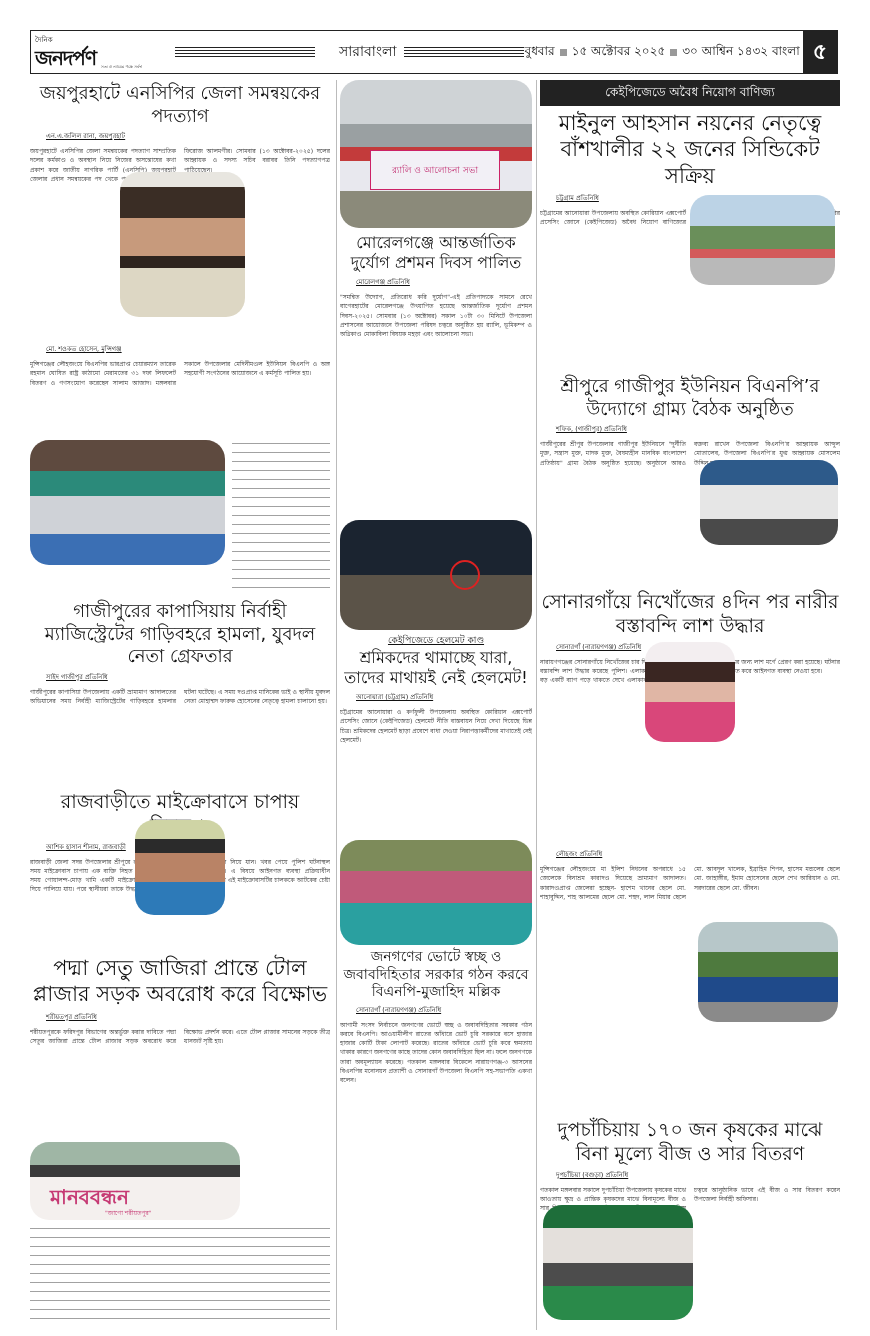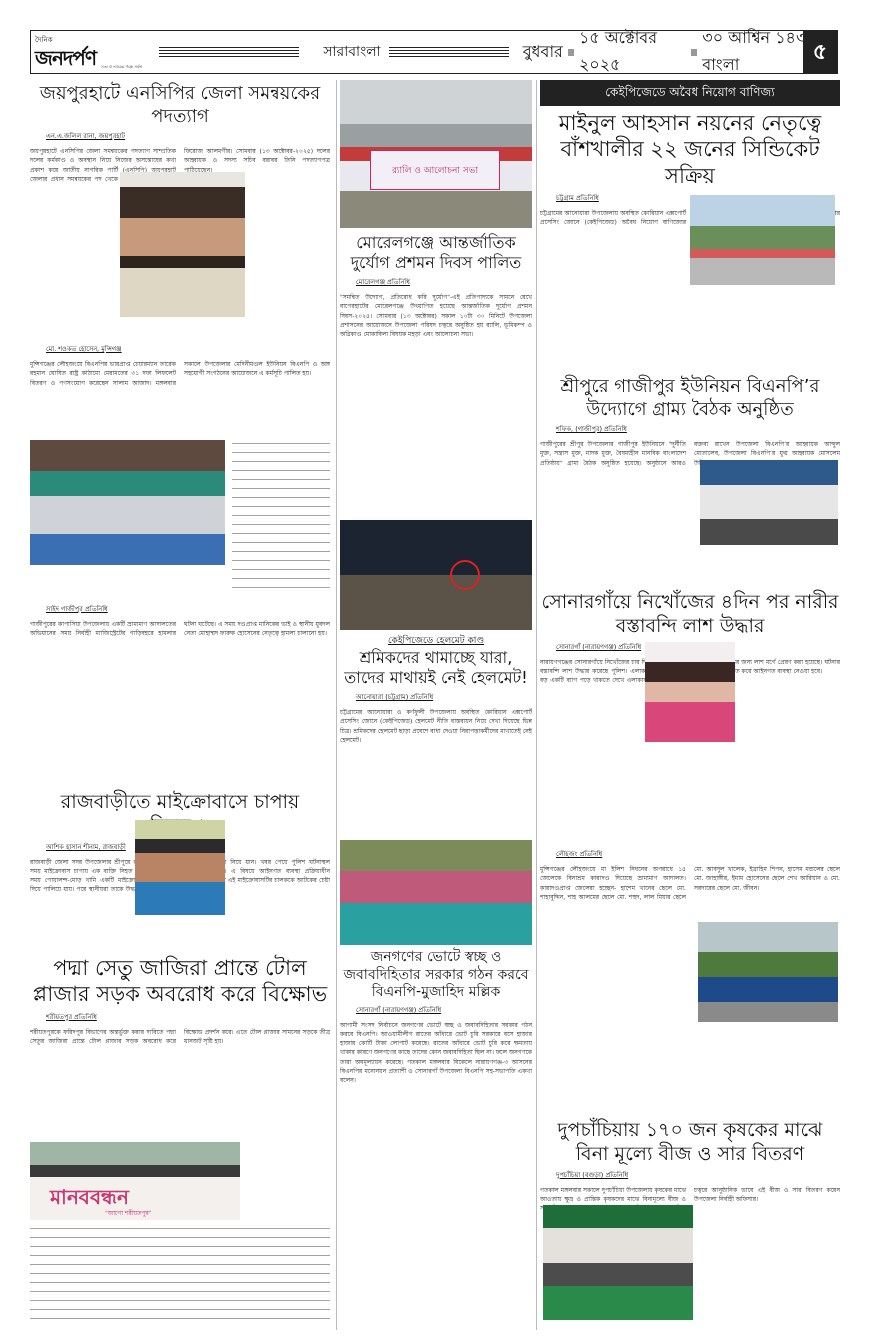--- a/index.html
+++ b/index.html
@@ -10,30 +10,30 @@
   .logo { width: 140px; height: 42px; position: relative; padding-left: 4px; }
   .logo .small { font-size: 7px; position: absolute; top: 3px; left: 4px; }
   .logo .big { font-size: 20px; font-weight: bold; position: absolute; top: 12px; left: 4px; letter-spacing: -1px; }
   .logo .tag { font-size: 4px; position: absolute; bottom: 2px; left: 70px; }
   .rules { flex: 0 0 auto; height: 10px; border-top: 1px solid #222; border-bottom: 1px solid #222; position: relative; }
   .rules::before, .rules::after { content: ""; position: absolute; left: 0; right: 0; height: 1px; background: #222; }
   .rules::before { top: 2px; } .rules::after { top: 5px; }
   .rules.r1 { width: 140px; margin-left: 4px; }
   .rules.r2 { width: 120px; margin-left: 8px; }
   .section-name { font-size: 14px; margin-left: 24px; }
-  .date-line { font-size: 16px; margin-left: 14px; display: flex; align-items: center; gap: 5px; }
+  .date-line { font-size: 12px; display: flex; align-items: center; gap: 5px; }
   .sq { display: inline-block; width: 7px; height: 7px; background: #999; }
   .page-no { position: absolute; right: 0; top: 0; width: 34px; height: 42px; background: #222; color: #fff; font-size: 22px; display: flex; align-items: center; justify-content: center; font-weight: bold; }
 
   .article { position: absolute; }
   .hl { font-size: 18px; line-height: 1.25; text-align: center; font-weight: normal; }
   .hl.big { font-size: 21px; }
   .by { font-size: 6.5px; text-decoration: underline; margin: 4px 0 4px 16px; display: block; }
   .body-text { font-size: 6px; line-height: 1.55; color: #333; text-align: justify; column-gap: 8px; }
-  .photo { position: absolute; overflow: hidden; }
+  .photo { position: absolute; overflow: hidden; border-radius: 19px; }
   .kicker-bar { background: #222; color: #fff; text-align: center; font-size: 12px; padding: 3px 0; }
   .kicker { text-align: center; font-size: 9px; text-decoration: underline; }
   .vline { position: absolute; width: 1px; background: #bbb; }
   .filler-lines { background: repeating-linear-gradient(#fff 0 3px, #555 3px 4px, #fff 4px 9px); opacity: .55; }
 </style>
 </head>
 <body>
 
 <div class="masthead">
   <div class="logo">
@@ -89,20 +89,21 @@
 <div class="filler-lines" style="position:absolute; left:232px; top:440px; width:98px; height:150px;"></div>
 
 <div class="article" style="left:540px; top:375px; width:300px;">
   <h2 class="hl" style="font-size:18px;">শ্রীপুরে গাজীপুর ইউনিয়ন বিএনপি’র উদ্যোগে গ্রাম্য বৈঠক অনুষ্ঠিত</h2>
   <span class="by">শফিক, (গাজীপুর) প্রতিনিধি</span>
   <div class="body-text" style="column-count:2; height:140px; overflow:hidden;">গাজীপুরের শ্রীপুর উপজেলার গাজীপুর ইউনিয়নে "দুর্নীতি মুক্ত, সন্ত্রাস মুক্ত, মাদক মুক্ত, বৈষম্যহীন মানবিক বাংলাদেশ প্রতিষ্ঠায়" গ্রাম্য বৈঠক অনুষ্ঠিত হয়েছে। অনুষ্ঠানে আরও বক্তব্য রাখেন উপজেলা বিএনপি’র আহ্বায়ক আব্দুল মোতালেব, উপজেলা বিএনপি’র যুগ্ম আহ্বায়ক মোসলেম উদ্দিন মৃধা।</div>
 </div>
 <div class="photo" style="left:700px; top:460px; width:138px; height:85px; background:linear-gradient(180deg,#2d5a8a 0 30%,#e6e6e6 30% 70%,#4a4a4a 70%);"></div>
 
 <div class="article" style="left:30px; top:600px; width:300px;">
+  <h2 class="hl" style="font-size:18px;">গাজীপুরের কাপাসিয়ায় নির্বাহী ম্যাজিস্ট্রেটের গাড়িবহরে হামলা, যুবদল নেতা গ্রেফতার</h2>
   <span class="by">সাইদ গাজীপুর প্রতিনিধি</span>
   <div class="body-text" style="column-count:2; height:120px; overflow:hidden;">গাজীপুরের কাপাসিয়া উপজেলায় একটি ভ্রাম্যমাণ আদালতের অভিযানের সময় নির্বাহী ম্যাজিস্ট্রেটের গাড়িবহরে হামলার ঘটনা ঘটেছে। এ সময় দণ্ডপ্রাপ্ত মানিকের ভাই ও স্থানীয় যুবদল নেতা মোহাম্মদ ফারুক হোসেনের নেতৃত্বে হামলা চালানো হয়।</div>
 </div>
 
 <div class="photo" style="left:340px; top:520px; width:192px; height:110px; background:linear-gradient(180deg,#1b2430 0 50%,#5b5348 50%);">
   <div style="position:absolute; left:110px; top:40px; width:30px; height:30px; border:2px solid #d22; border-radius:50%;"></div>
 </div>
 <div class="article" style="left:340px; top:633px; width:192px;">
   <div class="kicker">কেইপিজেডে হেলমেট কাণ্ড</div>
   <h2 class="hl" style="font-size:16px;">শ্রমিকদের থামাচ্ছে যারা, তাদের মাথায়ই নেই হেলমেট!</h2>

